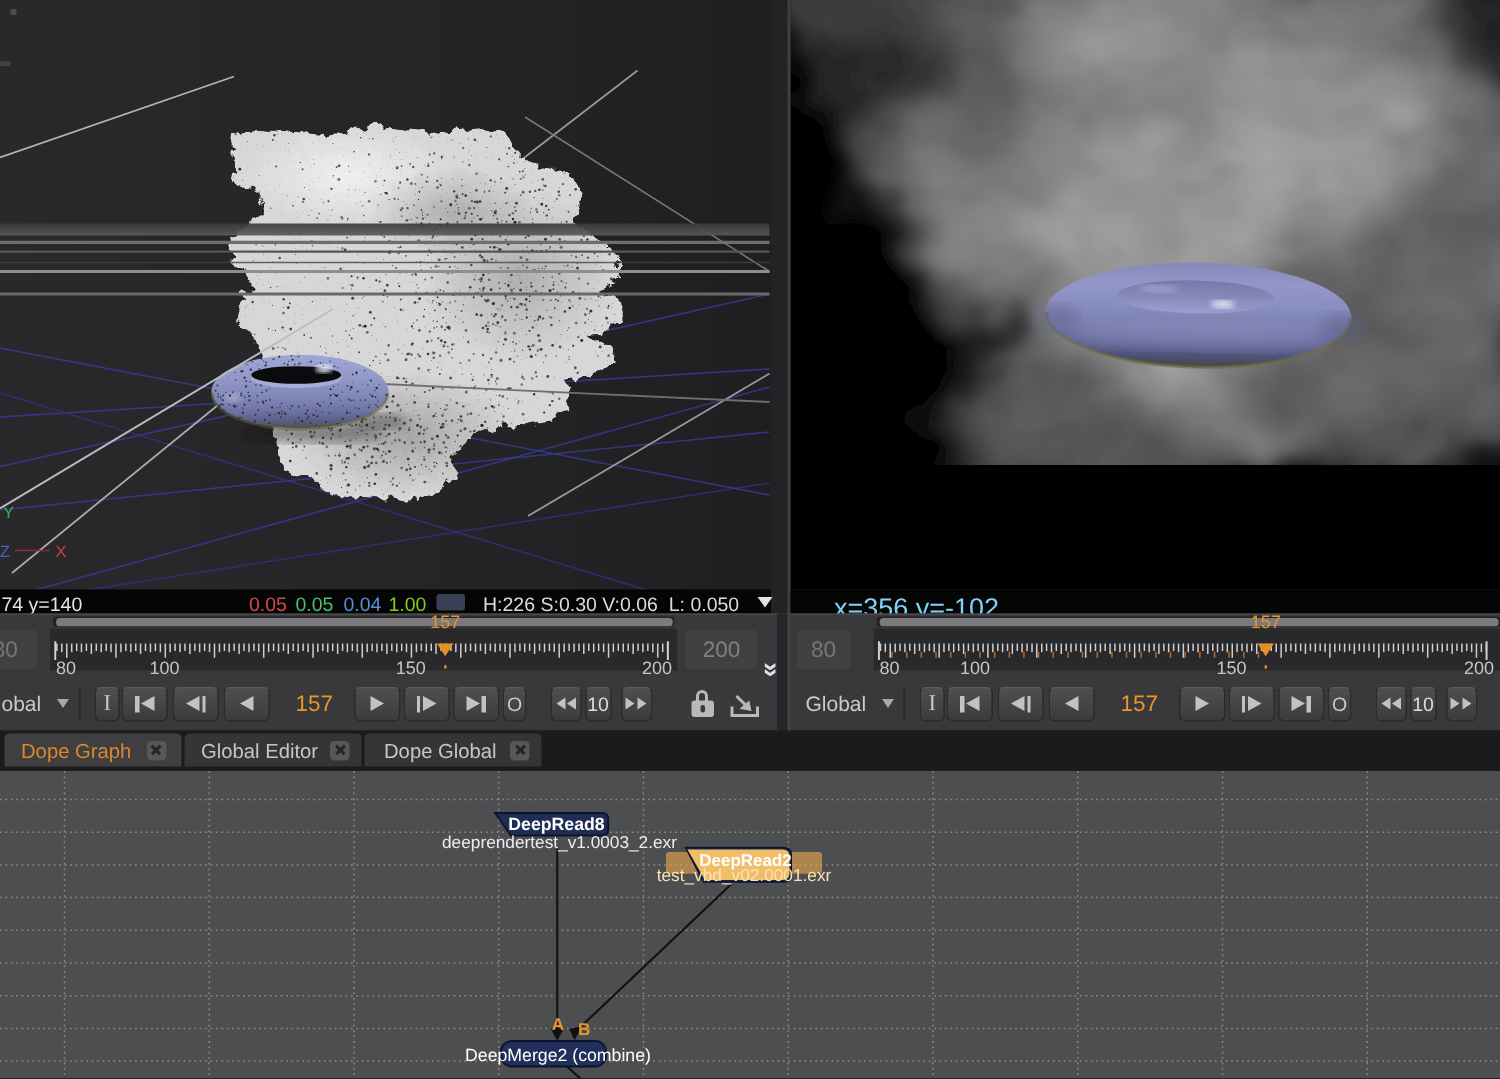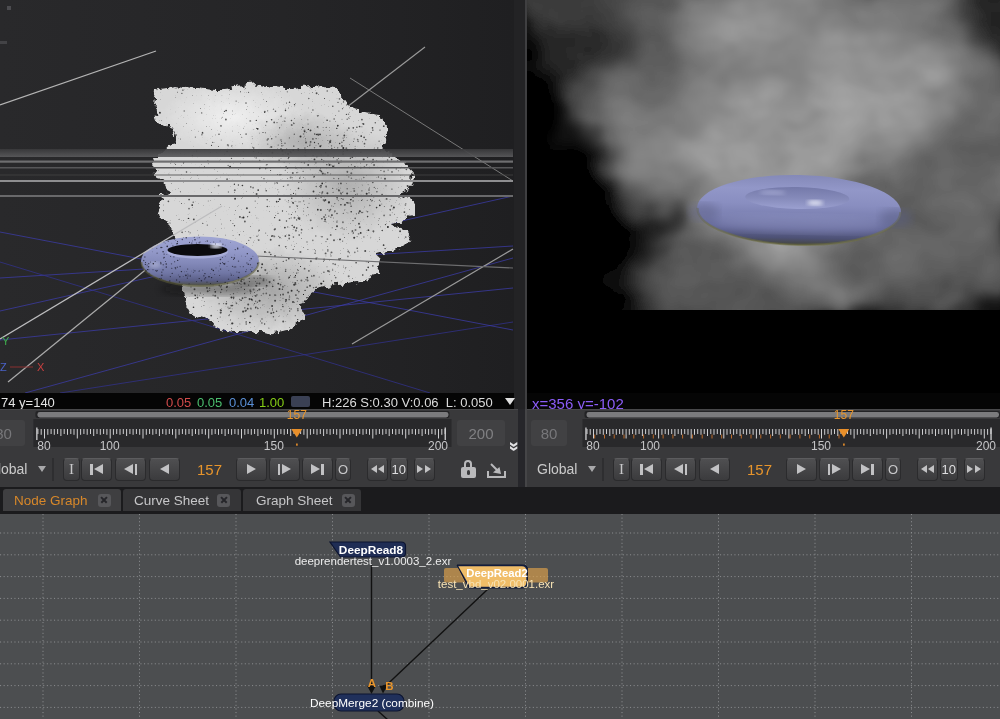--- a/index.html
+++ b/index.html
@@ -1792,21 +1792,21 @@
 <div class="abs" style="left:0;top:393px;width:514px;height:16px;background:#050505"></div>
 <div class="abs" style="left:527px;top:393px;width:473px;height:16px;background:#050505"></div>
 <div class="txt" style="left:1px;top:395px;font-size:13px;color:#e4e4e4">74 y=140</div>
 <div class="txt" style="left:166px;top:395px;font-size:13px;color:#d24b4b">0.05</div>
 <div class="txt" style="left:197px;top:395px;font-size:13px;color:#4bbf6e">0.05</div>
 <div class="txt" style="left:229px;top:395px;font-size:13px;color:#5a8fd6">0.04</div>
 <div class="txt" style="left:259px;top:395px;font-size:13px;color:#84cc16">1.00</div>
 <div class="abs" style="left:291px;top:396px;width:19px;height:11px;background:#3a4054;border-radius:2px"></div>
 <div class="txt" style="left:322px;top:395px;font-size:13px;color:#dcdcdc">H:226 S:0.30 V:0.06&nbsp;&nbsp;L: 0.050</div>
 <div class="abs" style="left:505px;top:398px;width:0;height:0;border-left:5.5px solid transparent;border-right:5.5px solid transparent;border-top:7px solid #e0e0e0"></div>
-<div class="txt" style="left:532px;top:395px;font-size:15px;color:#8b5cf6">x=356 y=-102</div>
+<div class="txt" style="left:556px;top:395px;font-size:18px;color:#7dd3fc">x=356 y=-102</div>
 <div class="abs" style="left:0;top:409px;width:1000px;height:78px;background:#39393b;border-top:1px solid #48484a"></div>
 <svg width="518" height="78" style="position:absolute;left:0px;top:409px">
     <rect x="35.4" y="2" width="414.1" height="7" rx="2" fill="#232325"></rect>
     <rect x="37.4" y="3" width="411.1" height="5.5" rx="2.4" fill="#7b7b7d"></rect>
     <rect x="33.4" y="10" width="418.1" height="28" fill="#29292b"></rect>
     <rect x="37.4" y="20" width="1" height="5" fill="#cfcfd1"></rect>
     <rect x="40.7" y="20" width="1" height="5.8" fill="#cfcfd1"></rect>
     <rect x="44.0" y="20" width="1" height="9.5" fill="#cfcfd1"></rect>
     <rect x="47.3" y="20" width="1" height="5.8" fill="#cfcfd1"></rect>
     <rect x="50.6" y="20" width="1" height="5" fill="#cfcfd1"></rect>
@@ -2206,29 +2206,29 @@
     </div>
     <div class="btn" style="left:963.5px;top:457.5px;width:21px;height:23px">
       <span class="trs"></span>
       <span class="trs"></span>
     </div>
   </div>
 <div class="abs" style="left:518px;top:409px;width:8.5px;height:78px;background:#26262a"></div>
 <div class="abs" style="left:524.5px;top:409px;width:2px;height:78px;background:#454547"></div>
 <div class="abs" style="left:0;top:487px;width:1000px;height:27px;background:#1b1b1d"></div>
 <div class="tab" style="left:3px;width:118px;background:#3f3f41">
-    <span style="margin-left:11px;font-size:13.5px;color:#d8882a">Node Graph</span>
+    <span style="margin-left:11px;font-size:13.5px;color:#d8882a">Dope Graph</span>
     <span class="tabx" style="margin-left:10px"></span>
   </div>
 <div class="tab" style="left:123px;width:118px;background:#353537">
-    <span style="margin-left:11px;font-size:13.5px;color:#c6c6c8">Curve Sheet</span>
+    <span style="margin-left:11px;font-size:13.5px;color:#c6c6c8">Global Editor</span>
     <span class="tabx" style="margin-left:8px"></span>
   </div>
 <div class="tab" style="left:243px;width:118px;background:#353537">
-    <span style="margin-left:13px;font-size:13.5px;color:#c6c6c8">Graph Sheet</span>
+    <span style="margin-left:13px;font-size:13.5px;color:#c6c6c8">Dope Global</span>
     <span class="tabx" style="margin-left:9px"></span>
   </div>
 <svg width="1000" height="205" style="position:absolute;left:0;top:514px">
     <rect width="1000" height="205" fill="#4c4e50"></rect>
     <line x1="43.0" y1="0" x2="43.0" y2="205" stroke="#8a8c8e" stroke-width="1" stroke-dasharray="1.1 2.5"></line>
     <line x1="139.5" y1="0" x2="139.5" y2="205" stroke="#8a8c8e" stroke-width="1" stroke-dasharray="1.1 2.5"></line>
     <line x1="236.0" y1="0" x2="236.0" y2="205" stroke="#8a8c8e" stroke-width="1" stroke-dasharray="1.1 2.5"></line>
     <line x1="332.5" y1="0" x2="332.5" y2="205" stroke="#8a8c8e" stroke-width="1" stroke-dasharray="1.1 2.5"></line>
     <line x1="429.0" y1="0" x2="429.0" y2="205" stroke="#8a8c8e" stroke-width="1" stroke-dasharray="1.1 2.5"></line>
     <line x1="525.5" y1="0" x2="525.5" y2="205" stroke="#8a8c8e" stroke-width="1" stroke-dasharray="1.1 2.5"></line>

